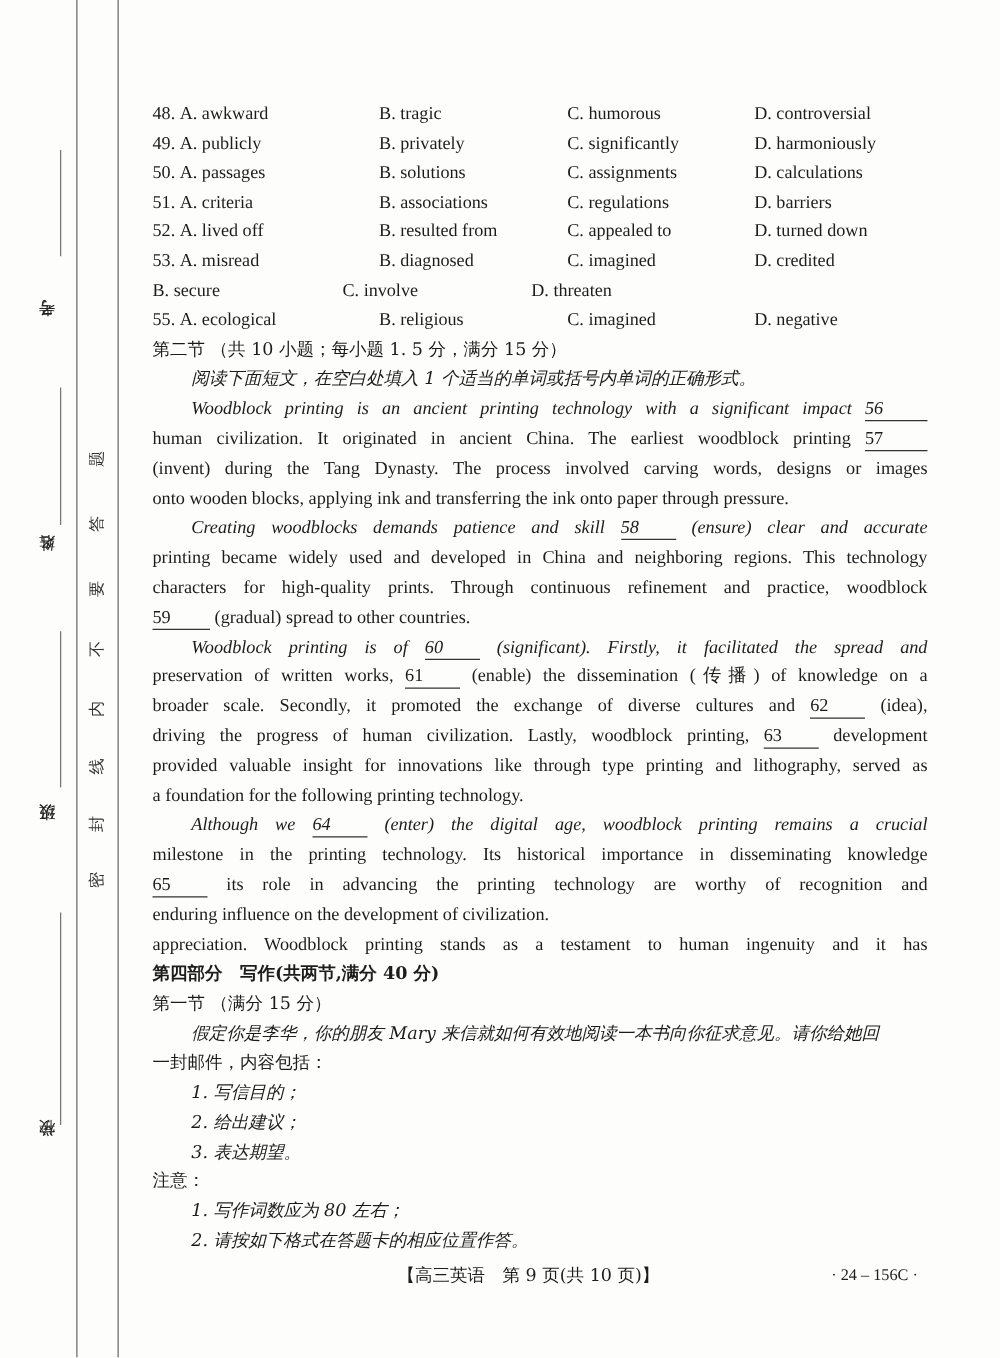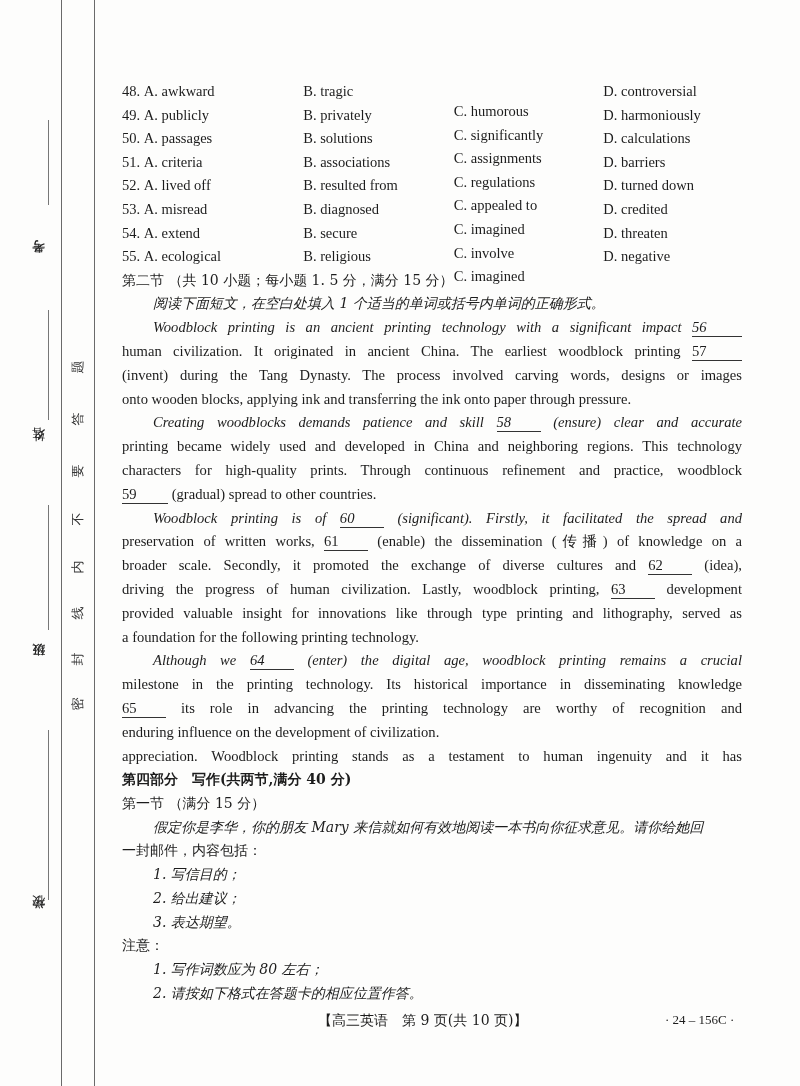--- a/index.html
+++ b/index.html
@@ -13,21 +13,21 @@
   .margin-label {
     position: absolute; left: 30px; font-size: 13px; writing-mode: vertical-rl;
     transform: rotate(180deg); letter-spacing: 1px; color: #222;
   }
   .margin-line { position: absolute; left: 48px; width: 1px; background: #777; }
   .seal-char { position: absolute; left: 71px; font-size: 13px; color: #333; transform: rotate(-90deg); }
 
   .content { position: absolute; left: 122px; top: 80px; width: 620px; font-size: 14.2px; }
   .opt-row { display: flex; height: 23.6px; line-height: 23.6px; font-family: "Liberation Serif", serif; font-size: 14.5px; }
   .opt-row span { display: inline-block; }
-  .c1 { width: 183px; } .c2 { width: 152px; } .c3 { width: 151px; margin-top: 20px; } .c4 { width: 140px; }
+  .c1 { width: 183px; } .c2 { width: 152px; } .c3 { width: 151px; } .c4 { width: 140px; }
 
   .line { line-height: 23.7px; white-space: nowrap; }
   .para { font-family: "Liberation Serif", serif; font-size: 14.6px; line-height: 23.8px; text-align: justify; }
   .para .l { display: block; text-align: justify; text-align-last: justify; white-space: nowrap; }
   .para .l.last { text-align-last: left; }
   .indent { padding-left: 31px; font-style: italic; }
   .blank { display: inline-block; border-bottom: 1px solid #333; text-align: left; line-height: 18px; }
   .zh { font-family: "DejaVu Serif", serif; font-size: 14px; }
   .bold { font-weight: bold; }
   .footer { position: absolute; top: 1012px; left: 0; width: 800px; font-size: 13px; }
@@ -93,21 +93,20 @@
       <span class="c3">C. appealed to</span>
       <span class="c4">D. turned down</span>
     </div>
     <div class="opt-row">
       <span class="c1"><span>53.</span> <span>A. misread</span></span>
       <span class="c2">B. diagnosed</span>
       <span class="c3">C. imagined</span>
       <span class="c4">D. credited</span>
     </div>
     <div class="opt-row">
-      <span class="c1"><span>54.</span> <span>A. extend</span></span>
       <span class="c2">B. secure</span>
       <span class="c3">C. involve</span>
       <span class="c4">D. threaten</span>
     </div>
     <div class="opt-row">
       <span class="c1"><span>55.</span> <span>A. ecological</span></span>
       <span class="c2">B. religious</span>
       <span class="c3">C. imagined</span>
       <span class="c4">D. negative</span>
     </div>

